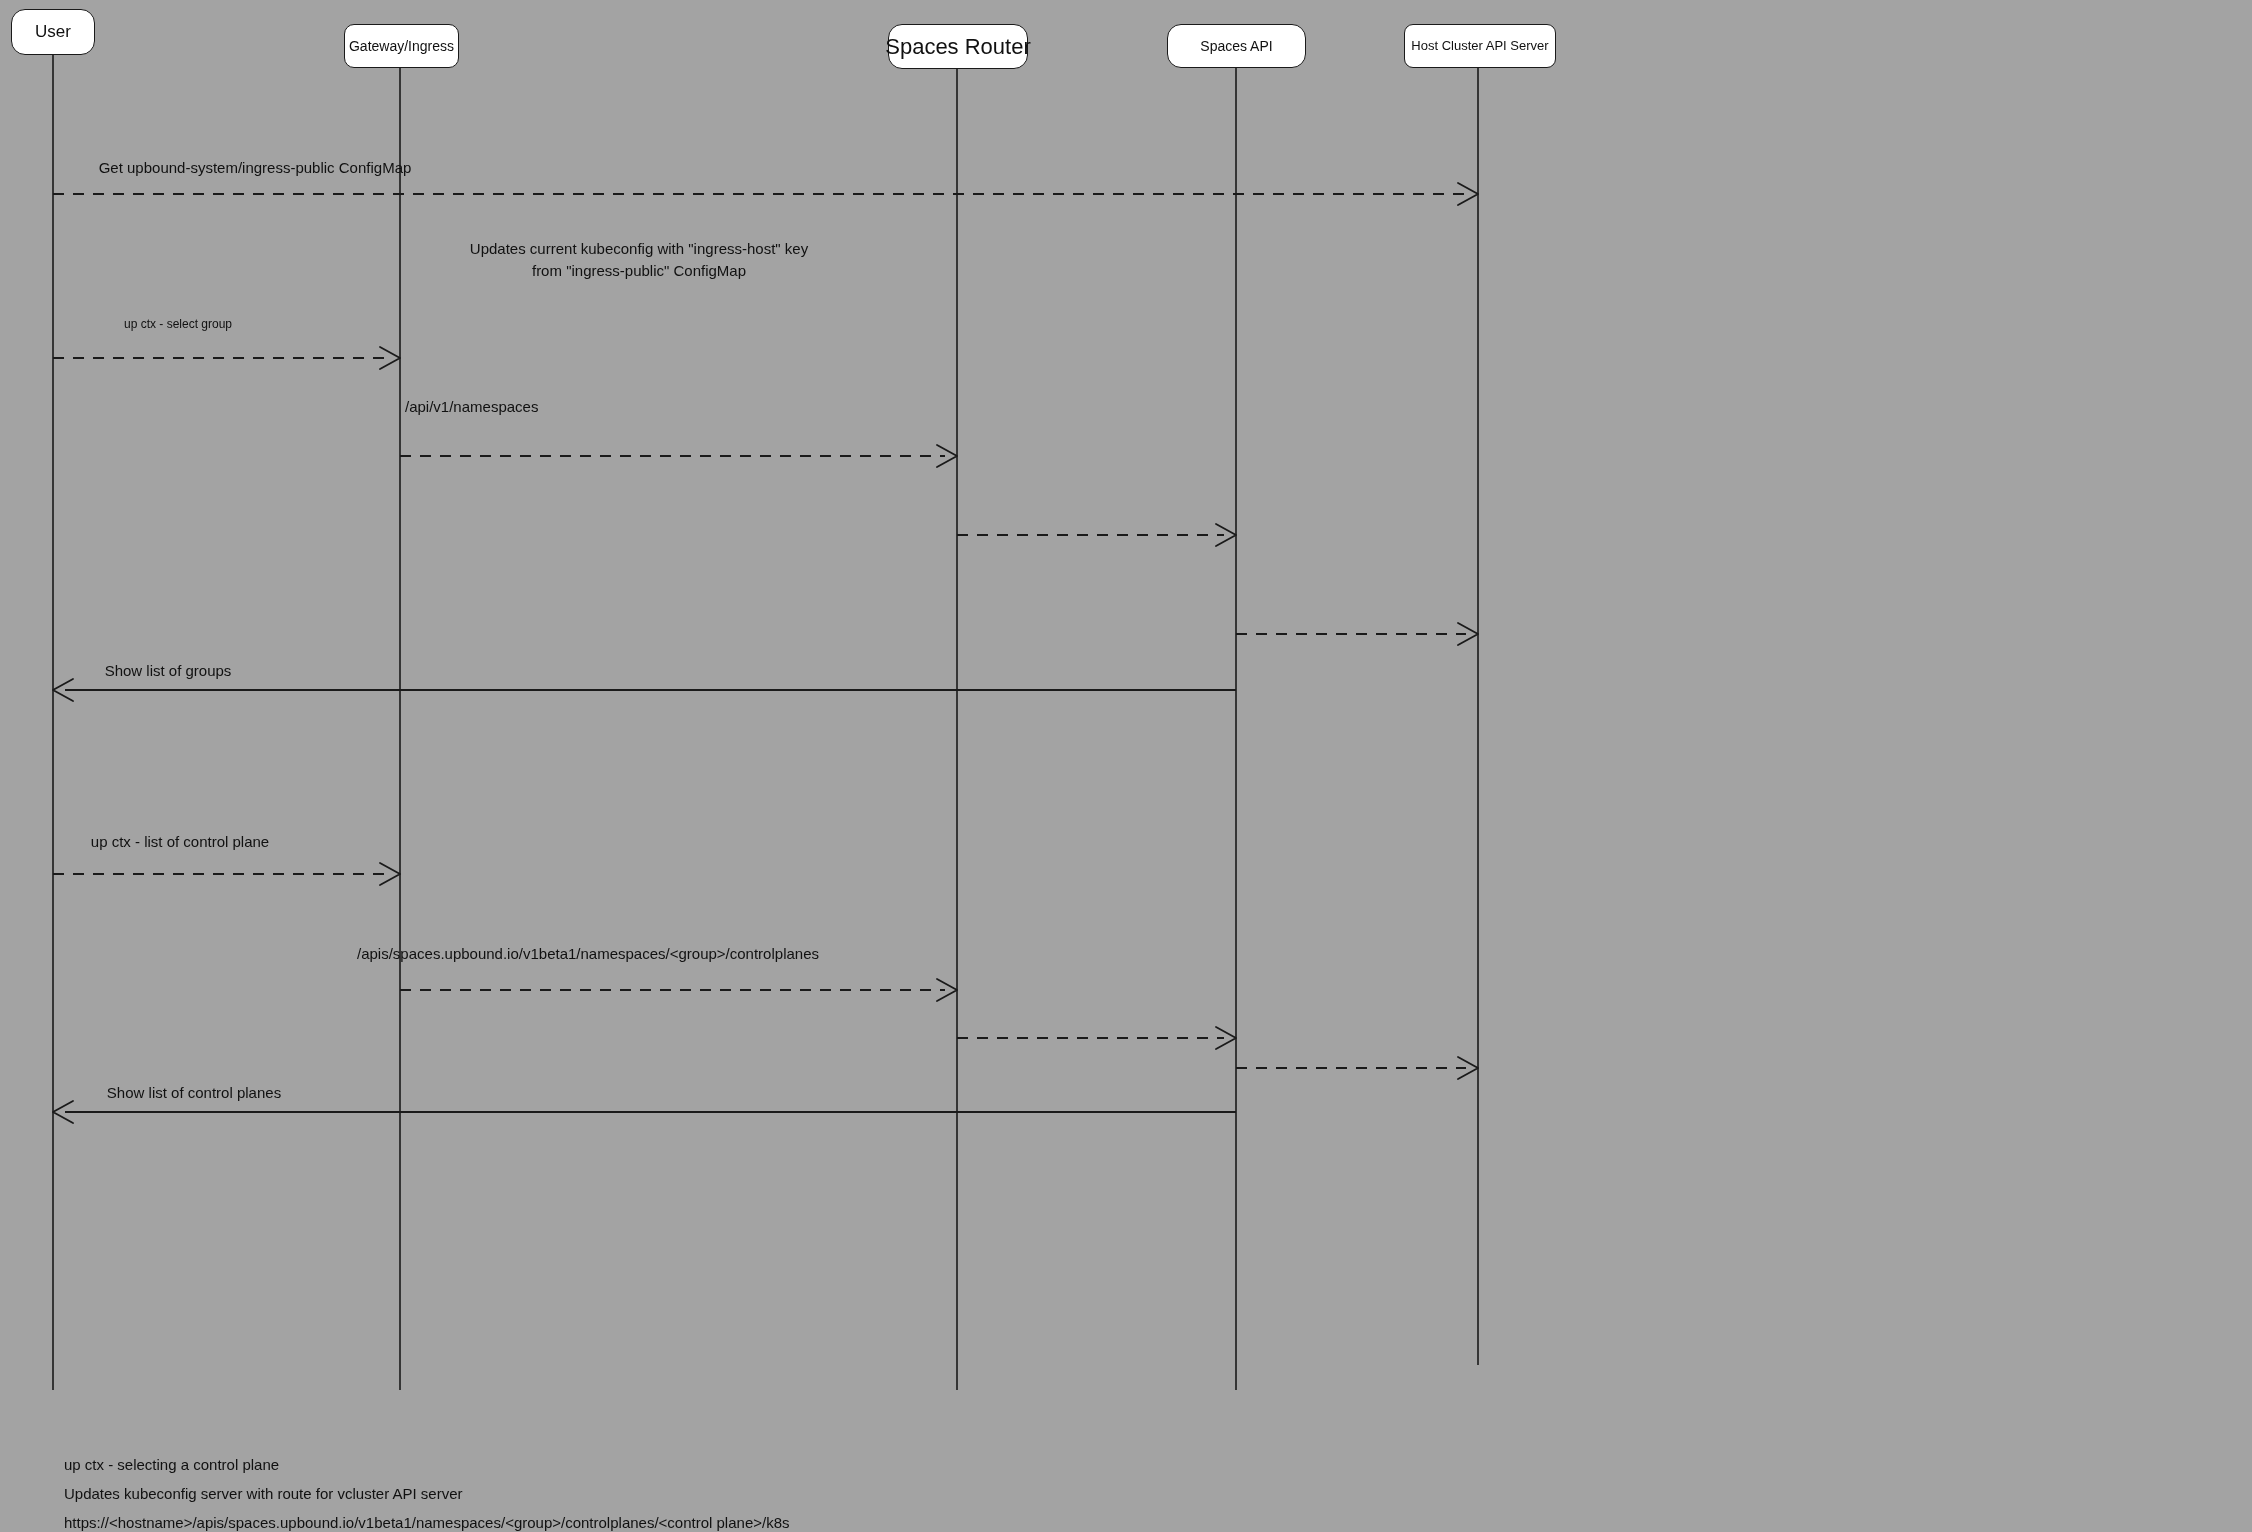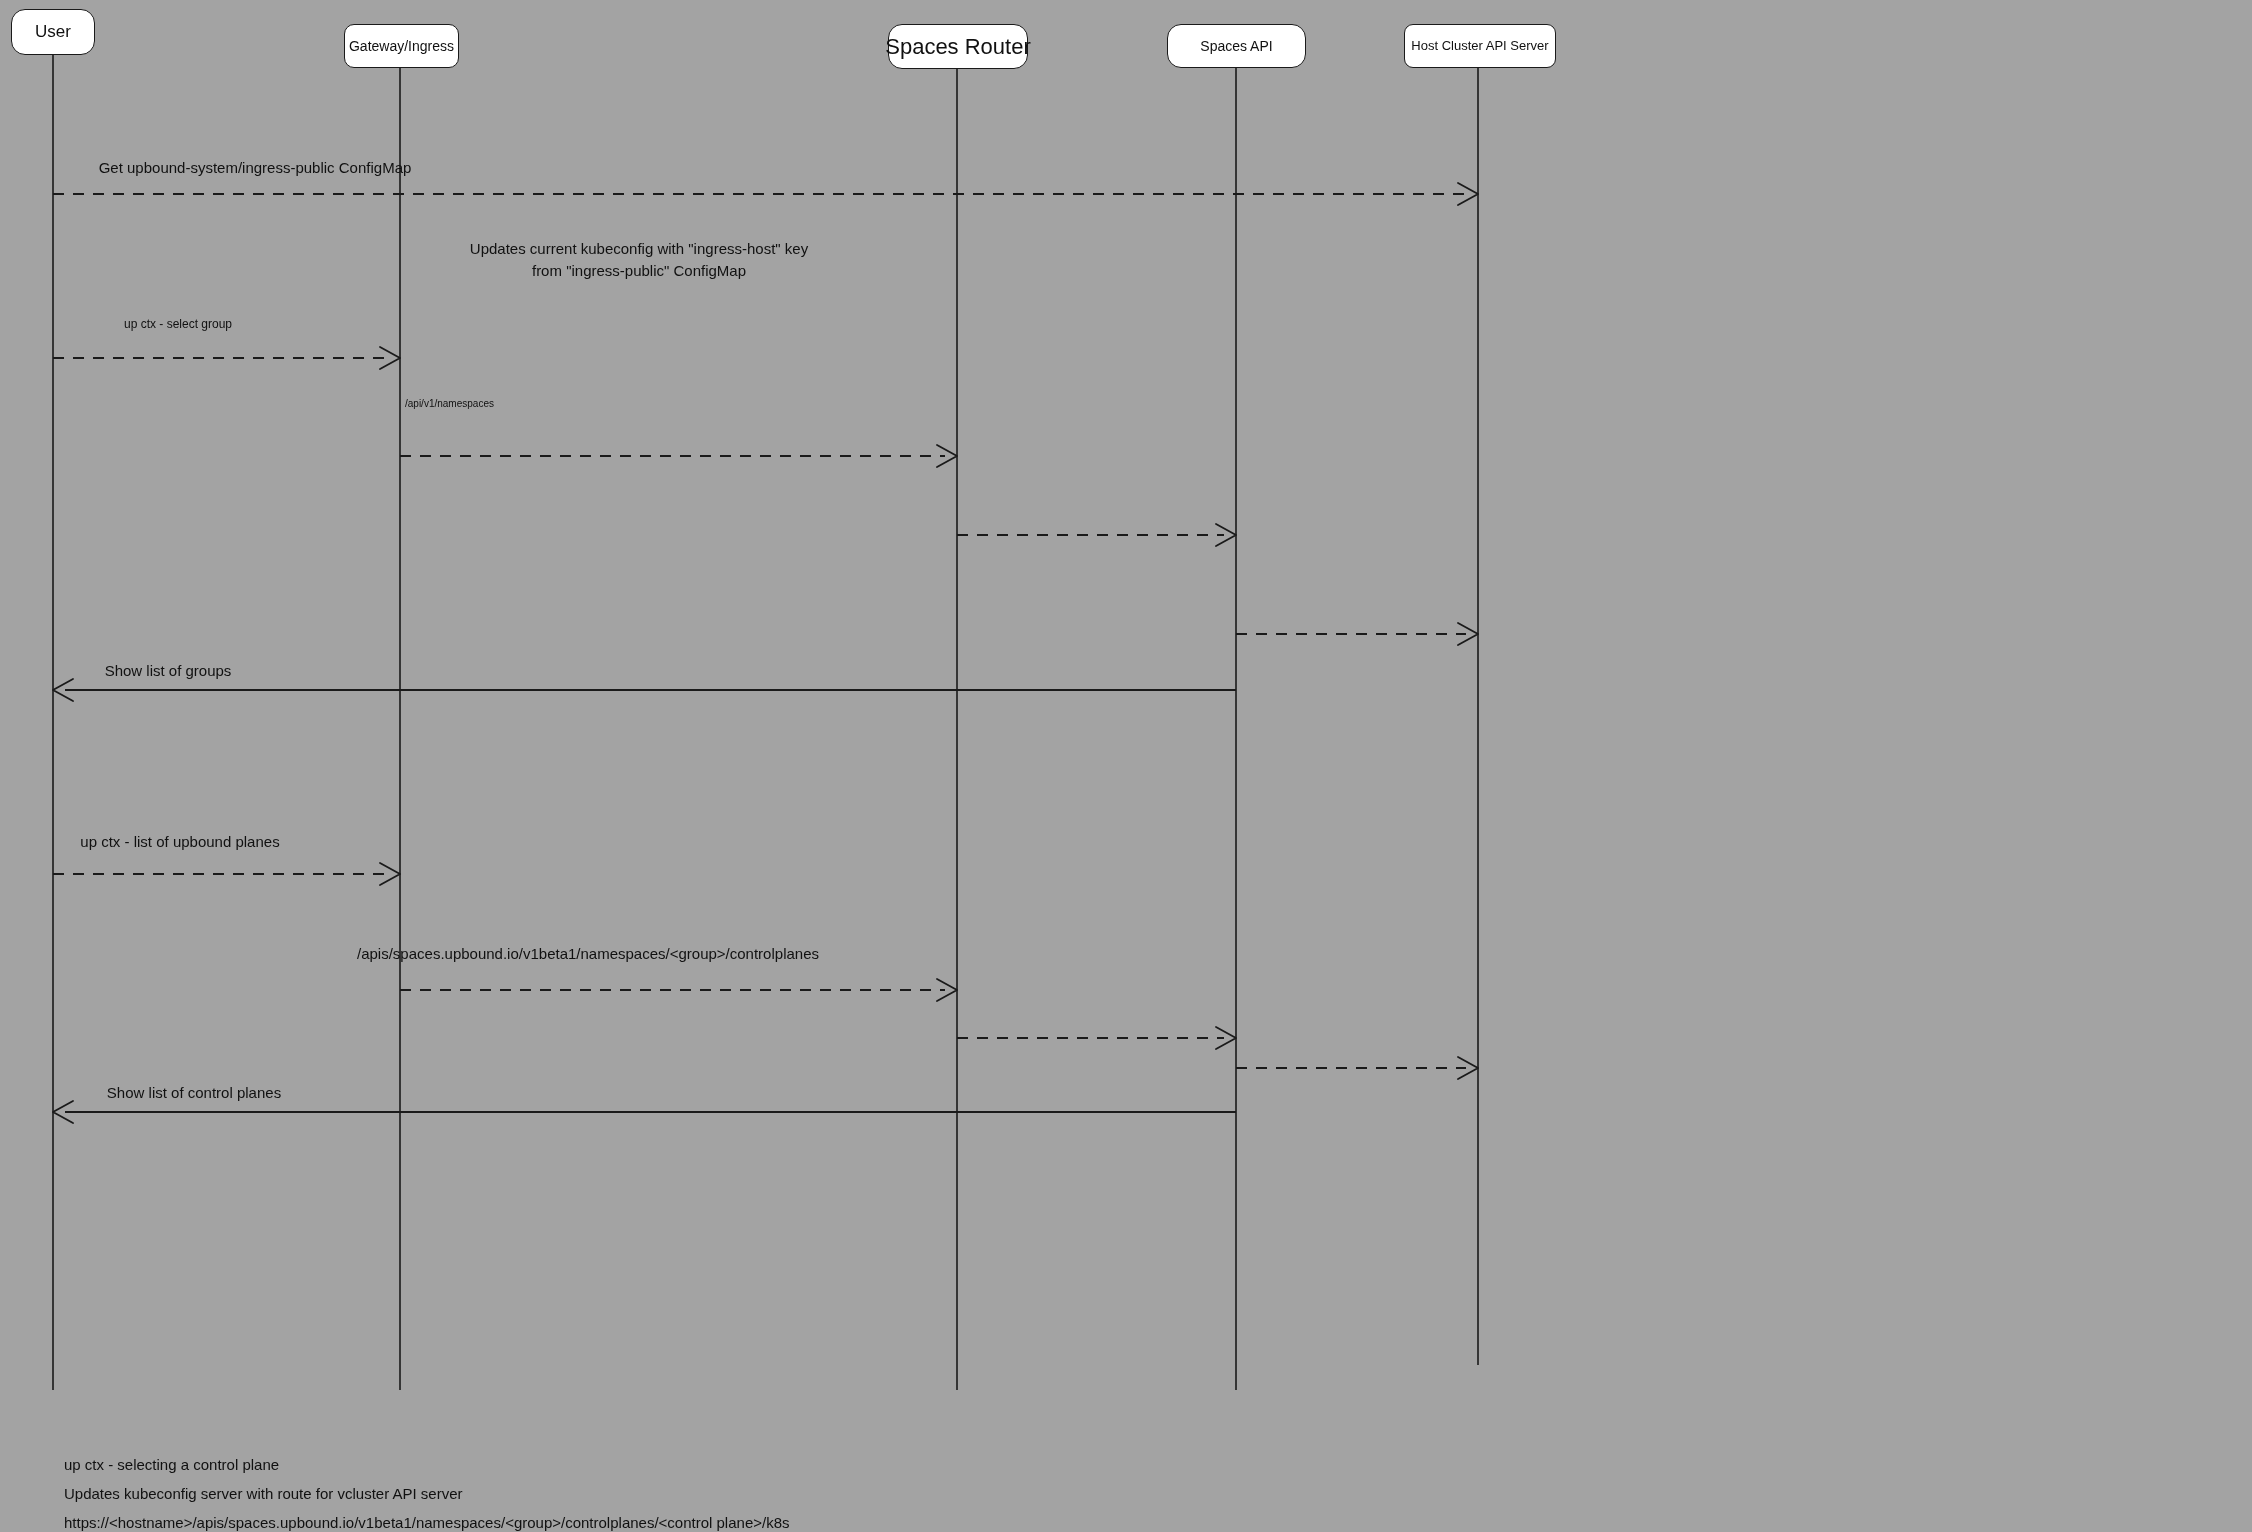--- a/index.html
+++ b/index.html
@@ -131,23 +131,23 @@
       <div class="actor-box" style="left: 1167px; top: 24px; width: 139px; height: 44px; font-size: 14px;">
         <span class="actor-label">Spaces API</span>
       </div>
       <div class="actor-box" style="left: 1404px; top: 24px; width: 152px; height: 44px; font-size: 13px; border-radius: 9px;">
         <span class="actor-label">Host Cluster API Server</span>
       </div>
     </div>
   <div id="label-layer">
       <div class="msg-label center" style="left: 255px; top: 158px; font-size: 15px;">Get upbound-system/ingress-public ConfigMap</div>
       <div class="msg-label center" style="left: 178px; top: 316px; font-size: 12px;">up ctx - select group</div>
-      <div class="msg-label" style="left: 405px; top: 397px; font-size: 10px;">/api/v1/namespaces</div>
+      <div class="msg-label" style="left: 405px; top: 397px; font-size: 15px;">/api/v1/namespaces</div>
       <div class="msg-label center" style="left: 168px; top: 661px; font-size: 15px;">Show list of groups</div>
-      <div class="msg-label center" style="left: 180px; top: 832px; font-size: 15px;">up ctx - list of upbound planes</div>
+      <div class="msg-label center" style="left: 180px; top: 832px; font-size: 15px;">up ctx - list of control plane</div>
       <div class="msg-label center" style="left: 588px; top: 944px; font-size: 15px;">/apis/spaces.upbound.io/v1beta1/namespaces/&lt;group&gt;/controlplanes</div>
       <div class="msg-label center" style="left: 194px; top: 1083px; font-size: 15px;">Show list of control planes</div>
     </div>
   <div id="note-layer">
       <div class="msg-label center" style="left: 639px; top: 239px; font-size: 15px;">Updates current kubeconfig with "ingress-host" key</div>
       <div class="msg-label center" style="left: 639px; top: 261px; font-size: 15px;">from "ingress-public" ConfigMap</div>
       <div class="note-line" style="left: 64px; top: 1455px; font-size: 15px;">up ctx - selecting a control plane</div>
       <div class="note-line" style="left: 64px; top: 1484px; font-size: 15px;">Updates kubeconfig server with route for vcluster API server</div>
       <div class="note-line" style="left: 64px; top: 1513px; font-size: 15px;">https://&lt;hostname&gt;/apis/spaces.upbound.io/v1beta1/namespaces/&lt;group&gt;/controlplanes/&lt;control plane&gt;/k8s</div>
     </div>

